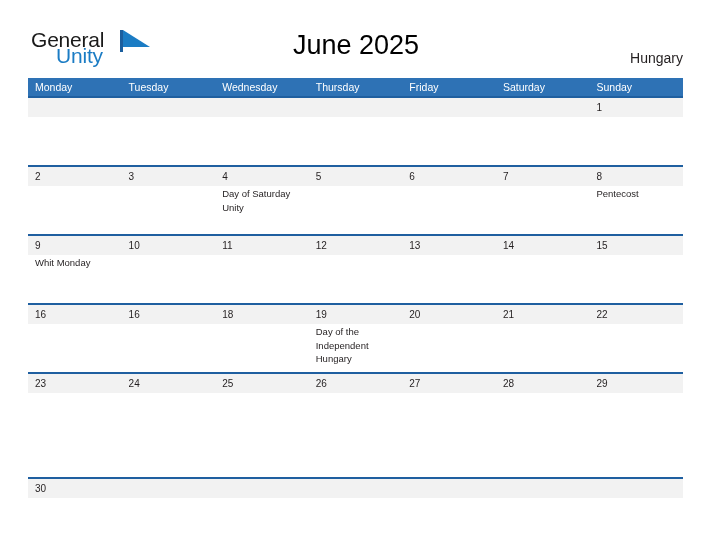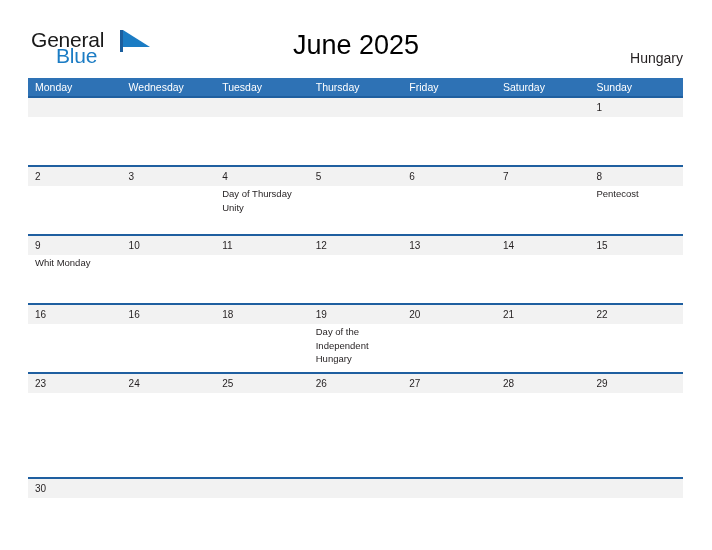--- a/index.html
+++ b/index.html
@@ -160,40 +160,40 @@
 </style>
 </head>
 <body>
 
 <div class="page">
 
   <div class="topbar">
 
     <div class="logo">
       <span class="logo-general">General</span>
-      <span class="logo-blue">Blue</span>
+      <span class="logo-blue">Unity</span>
       <span class="logo-flag">
         <svg width="30" height="22" viewBox="0 0 30 22" xmlns="http://www.w3.org/2000/svg">
           <rect x="0" y="0" width="3" height="22" fill="#1b5e9e"></rect>
           <polygon points="3,0 30,17 3,17" fill="#1b7cc4"></polygon>
         </svg>
       </span>
     </div>
 
     <div class="month-title">June 2025</div>
 
     <div class="country">Hungary</div>
   </div>
 
   <div class="calendar">
 
     <div class="dow-row">
       <div class="dow-cell">Monday</div>
+      <div class="dow-cell">Tuesday</div>
       <div class="dow-cell">Wednesday</div>
-      <div class="dow-cell">Tuesday</div>
       <div class="dow-cell">Thursday</div>
       <div class="dow-cell">Friday</div>
       <div class="dow-cell">Saturday</div>
       <div class="dow-cell">Sunday</div>
     </div>
 
     <div class="week week-short">
       <div class="dates-band">
         <div class="date-cell"></div>
         <div class="date-cell"></div>
@@ -220,21 +220,21 @@
         <div class="date-cell">3</div>
         <div class="date-cell">4</div>
         <div class="date-cell">5</div>
         <div class="date-cell">6</div>
         <div class="date-cell">7</div>
         <div class="date-cell">8</div>
       </div>
       <div class="events-band">
         <div class="event-cell"></div>
         <div class="event-cell"></div>
-        <div class="event-cell">Day of Thursday Unity</div>
+        <div class="event-cell">Day of Saturday Unity</div>
         <div class="event-cell"></div>
         <div class="event-cell"></div>
         <div class="event-cell"></div>
         <div class="event-cell">Pentecost</div>
       </div>
     </div>
 
     <div class="week week-tall">
       <div class="dates-band">
         <div class="date-cell">9</div>

